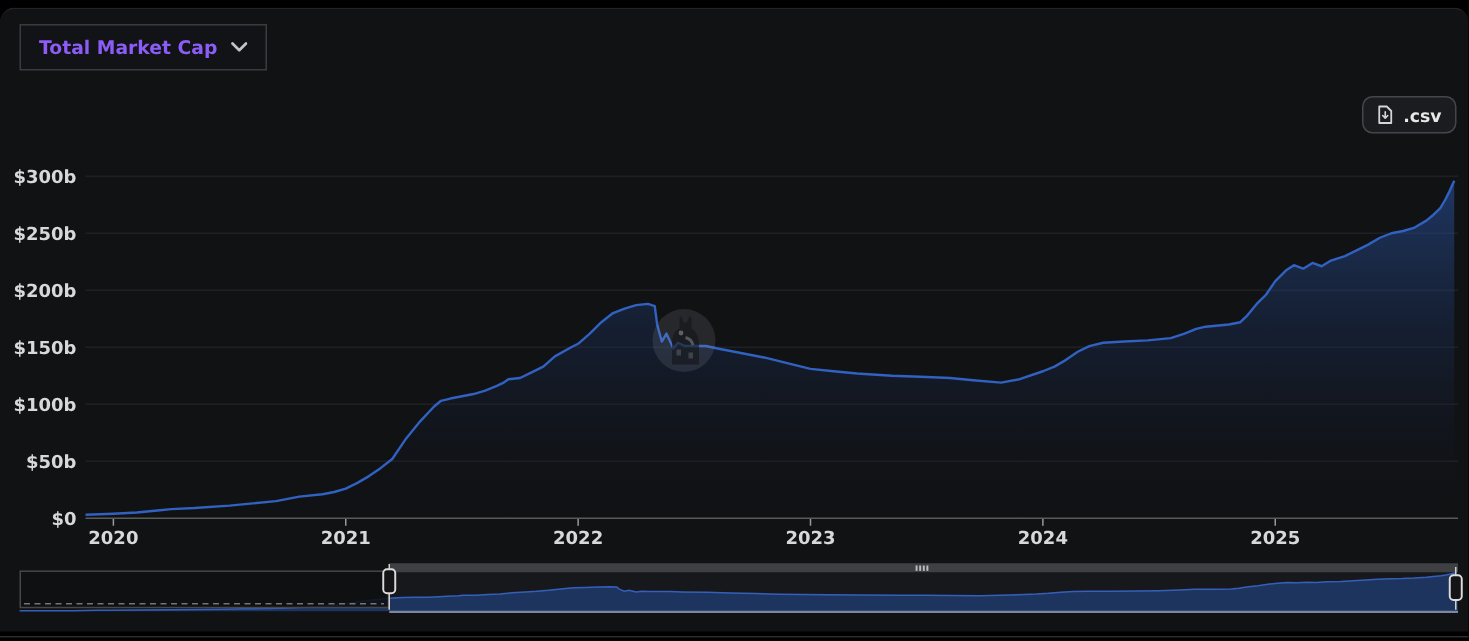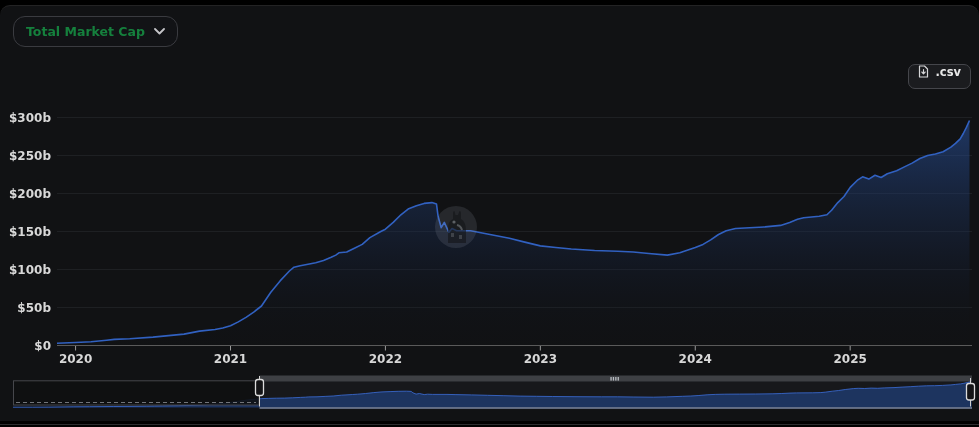--- a/index.html
+++ b/index.html
@@ -4,24 +4,24 @@
 <style>
   * { box-sizing: border-box; margin: 0; padding: 0; }
   html,body { width: 979px; height: 427px; background:#000; overflow:hidden; position:relative;
               font-family:"DejaVu Sans","Liberation Sans",sans-serif; }
   .card { position:absolute; left:0; top:5px; width:979px; height:416px;
           background:#111214; border-top:1px solid #232324; border-radius:10px 10px 0 0; }
   .bottom-hairline { position:absolute; left:0; top:424px; width:979px; height:1px; background:#2c2c2e; }
 
   .selector-btn { position:absolute; left:13px; top:16px; height:31px; padding:0 12px;
                   display:flex; align-items:center; gap:9px; background:#121316;
-                  border:1px solid #3a3b40; border-radius:12px; color:#15803d;
+                  border:1px solid #3a3b40; border-radius:0; color:#8b5cf6;
                   font-size:12.5px; font-weight:700; cursor:pointer; z-index:5; }
   .csv-btn { position:absolute; right:8px; top:64px; height:25px; padding:0 9px;
-             display:flex; gap:6px; background:#1b1c1f;
+             display:flex; align-items:center; gap:6px; background:#1b1c1f;
              border:1px solid #45464b; border-radius:7px; color:#e8e8e8;
              font-size:11.5px; font-weight:700; cursor:pointer; z-index:5; }
 
   svg.chart { position:absolute; left:0; top:0; z-index:2; }
   svg text { font-family:"DejaVu Sans","Liberation Sans",sans-serif; }
   .ylab { fill:#d8d8d8; font-size:12px; font-weight:700; }
   .xlab { fill:#d8d8d8; font-size:12px; font-weight:700; }
 
   .watermark { position:absolute; left:434px; top:205px; display:flex; align-items:center;
                gap:8px; z-index:3; pointer-events:none; }

